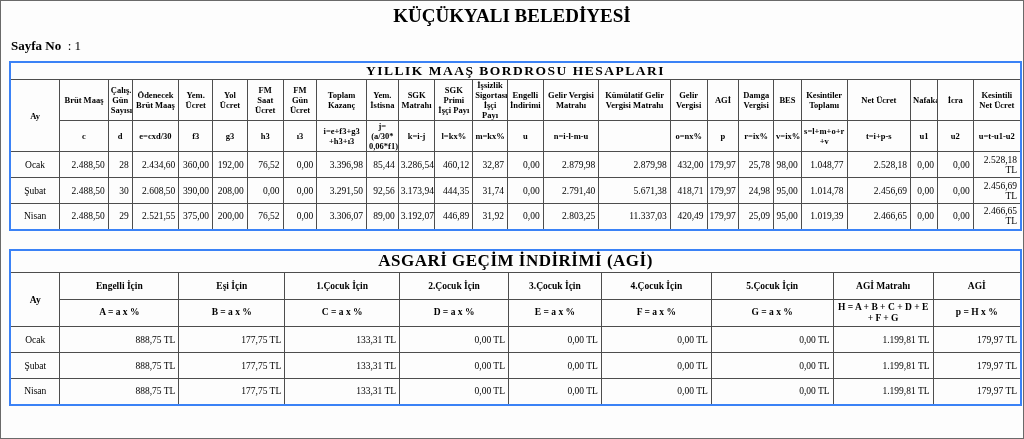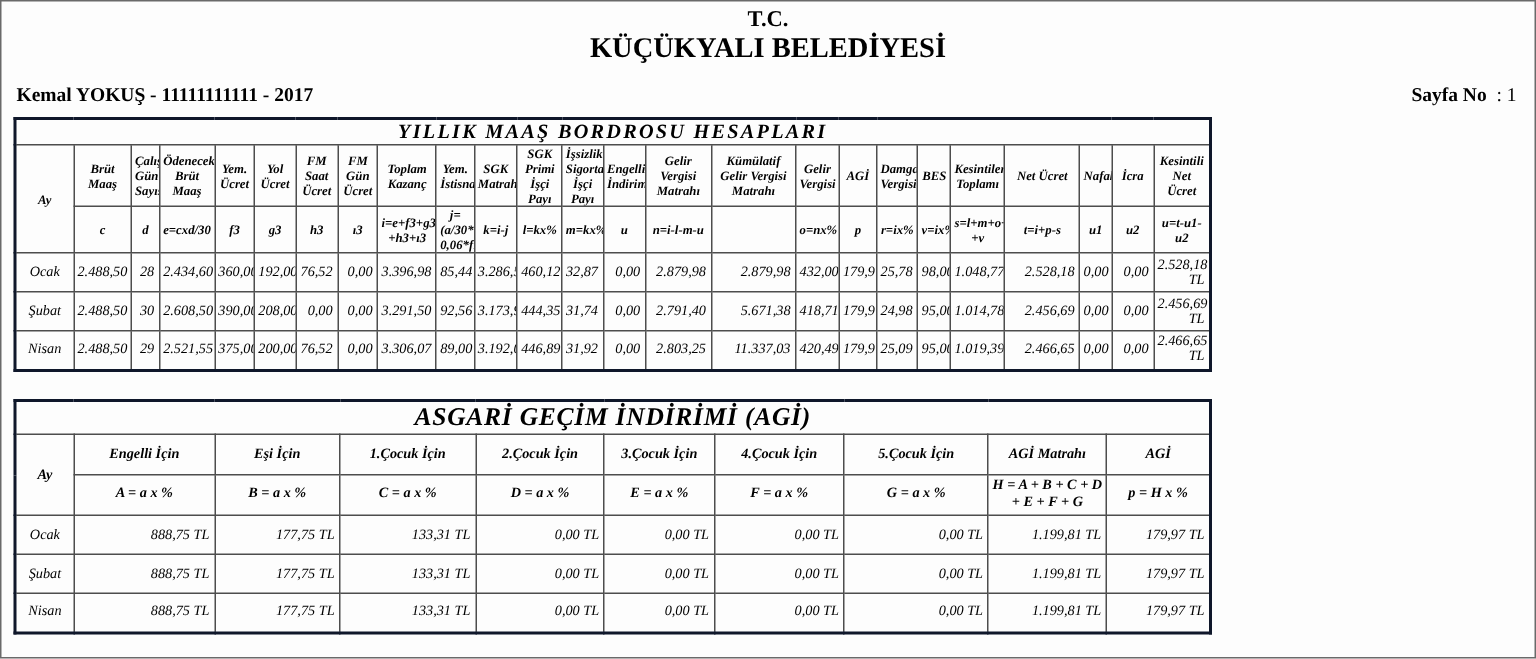--- a/index.html
+++ b/index.html
@@ -23,24 +23,23 @@
     margin: 12px 12px 0 10px;
     font-size: 13px;
   }
   .info-row .employee { font-weight: bold; }
   .info-row .page { font-weight: bold; }
   .info-row .page .page-val { font-weight: normal; }
 
   table {
     border-collapse: collapse;
     table-layout: fixed;
-    width: 799px;
+    width: 1013px;
     margin: 0 8px;
-    border: 2px solid #0f172a;
-    font-style: italic;
+    border: 2px solid #3b82f6;
   }
   #payroll-table { margin-top: 7px; }
   #agi-table { margin-top: 18px; }
 
   td {
     border: 1px solid #4d4d4d;
     overflow: hidden;
     padding: 0 2px;
     vertical-align: middle;
   }
@@ -61,26 +60,24 @@
 
   tr.data-row td { font-size: 9.5px; text-align: right; padding-right: 3px; }
   #payroll-table tr.data-row td { height: 26px; }
   #agi-table tr.data-row td { height: 26px; }
   tr.data-row td.month { text-align: center; padding-left: 3px; }
 </style>
 </head>
 <body>
 
 <div class="doc-header">
-  <div class="h1">T.C.</div>
   <div class="h2">KÜÇÜKYALI BELEDİYESİ</div>
 </div>
 
 <div class="info-row">
-  <span class="employee">Kemal YOKUŞ - 11111111111 - 2017</span>
   <span class="page"><span>Sayfa No</span>&nbsp;&nbsp;<span class="page-val">: 1</span></span>
 </div>
 
 <table id="payroll-table">
   <colgroup>
       <col style="width: 4.91159%;">
       <col style="width: 4.81336%;">
       <col style="width: 2.35756%;">
       <col style="width: 4.6169%;">
       <col style="width: 3.33988%;">

